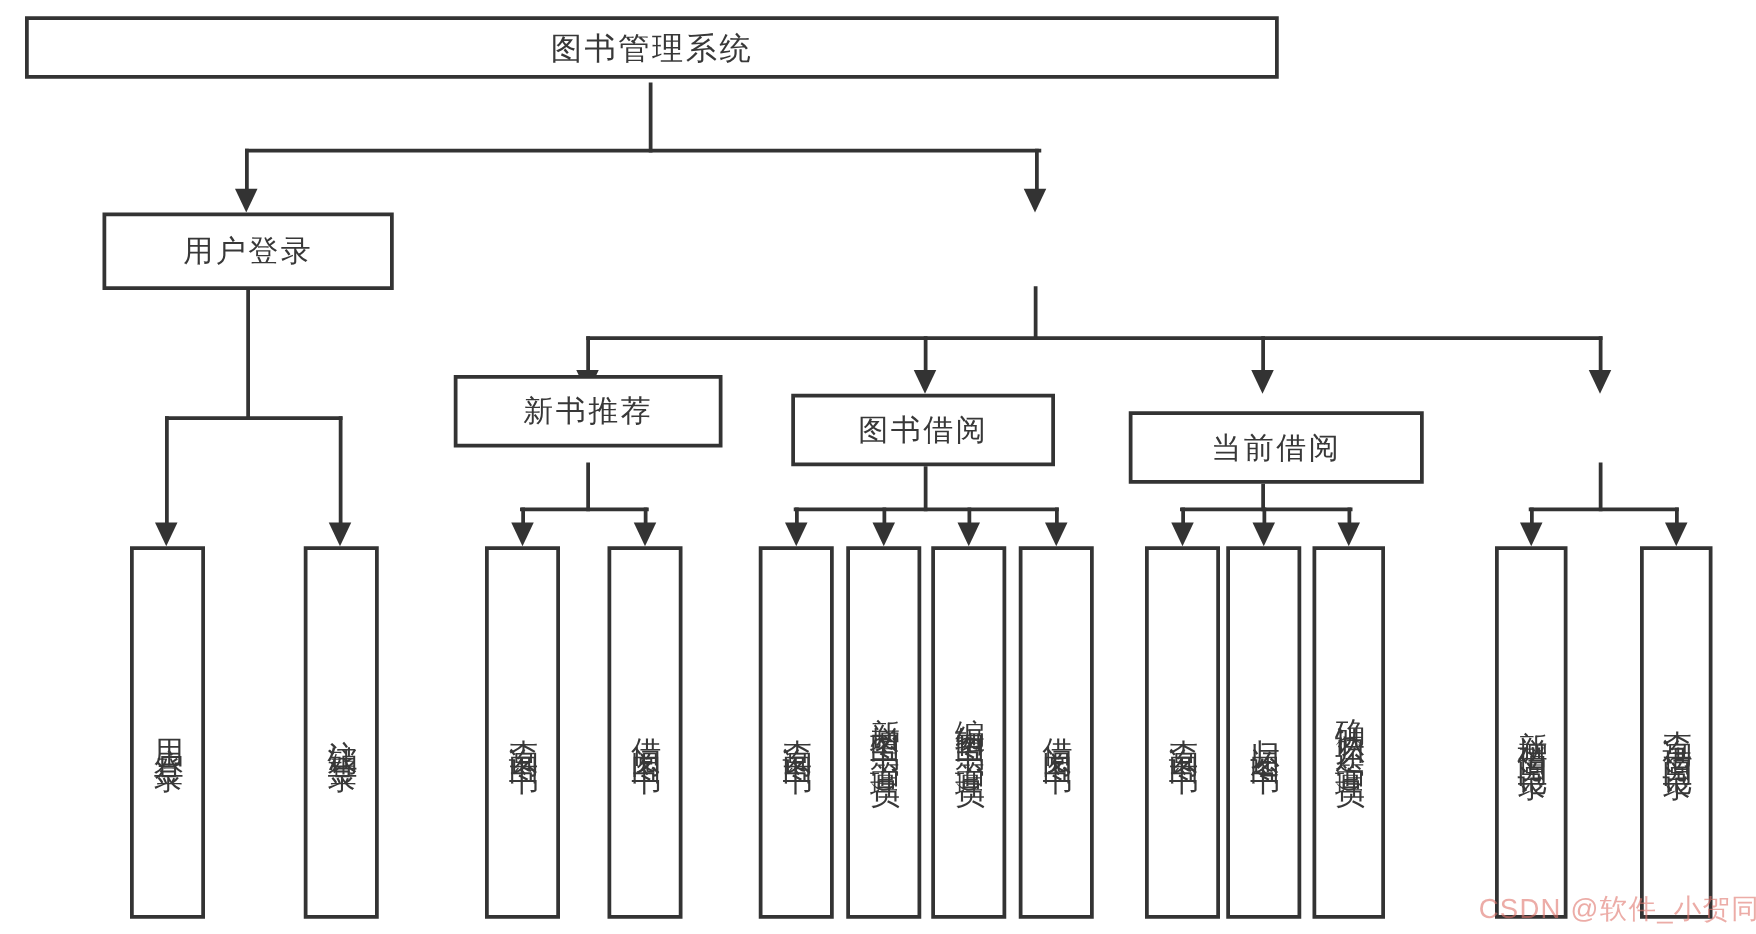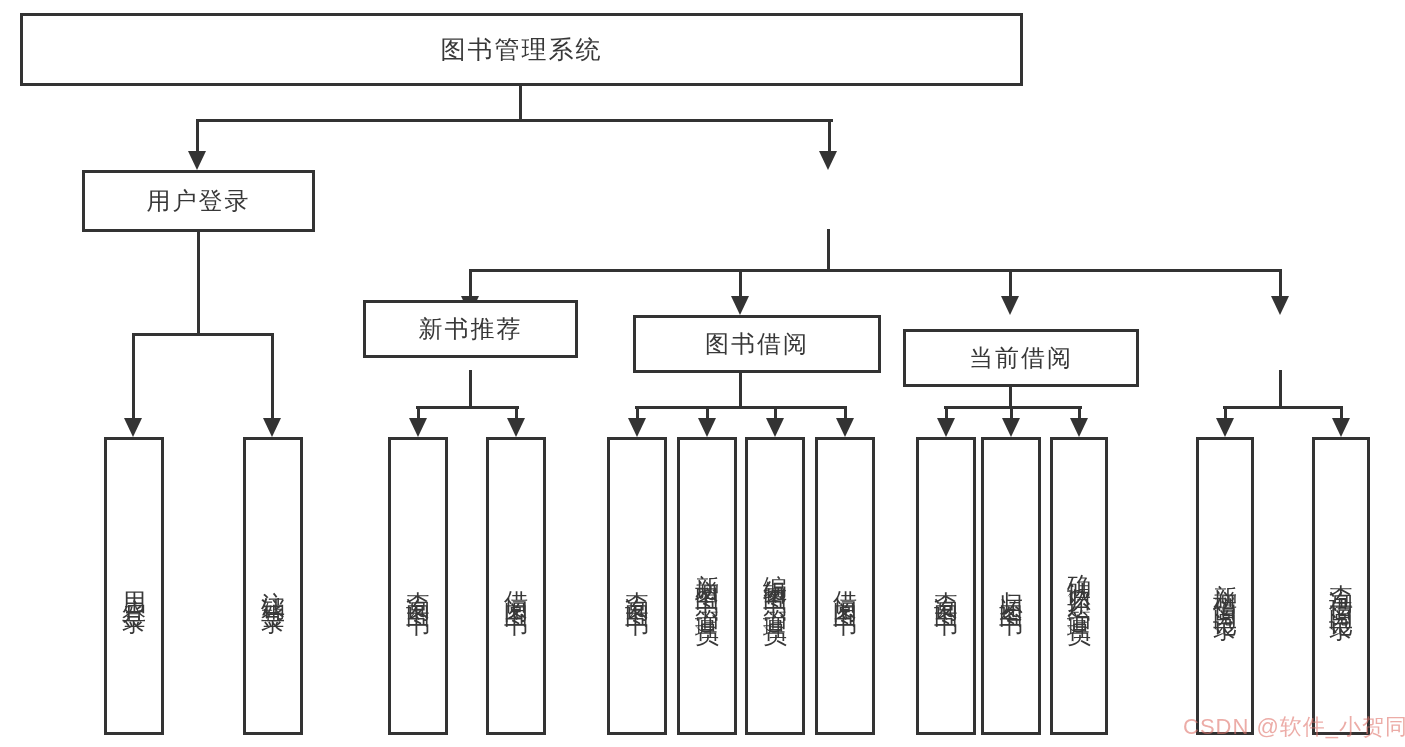--- a/index.html
+++ b/index.html
@@ -104,26 +104,26 @@
   <div class="ar" style="left:1002px;top:418px"></div>
   <div class="ar" style="left:1070px;top:418px"></div>
 
   <div class="ln" style="left:1279px;top:370px;width:3px;height:39px"></div>
   <div class="ln" style="left:1223px;top:406px;width:120px;height:3px"></div>
   <div class="ln" style="left:1224px;top:406px;width:3px;height:14px"></div>
   <div class="ln" style="left:1340px;top:406px;width:3px;height:14px"></div>
   <div class="ar" style="left:1216px;top:418px"></div>
   <div class="ar" style="left:1332px;top:418px"></div>
 
-  <div class="box root" style="left:20px;top:13px;width:1003px;height:73px">图书管理系统</div>
+  <div class="box root" style="left:20px;top:13px;width:1003px;height:50px">图书管理系统</div>
 
   <div class="box" style="left:82px;top:170px;width:233px;height:62px">用户登录</div>
 
   <div class="box" style="left:363px;top:300px;width:215px;height:58px">新书推荐</div>
-  <div class="box" style="left:633px;top:315px;width:248px;height:58px">图书借阅</div>
+  <div class="box" style="left:633px;top:315px;width:211px;height:58px">图书借阅</div>
   <div class="box" style="left:903px;top:329px;width:236px;height:58px">当前借阅</div>
 
   <div class="box vbox" style="left:104px;top:437px;width:60px;height:298px">用户登录</div>
   <div class="box vbox" style="left:243px;top:437px;width:60px;height:298px">注销登录</div>
 
   <div class="box vbox" style="left:388px;top:437px;width:60px;height:298px">查询图书</div>
   <div class="box vbox" style="left:486px;top:437px;width:60px;height:298px">借阅图书</div>
 
   <div class="box vbox" style="left:607px;top:437px;width:60px;height:298px">查询图书</div>
   <div class="box vbox" style="left:677px;top:437px;width:60px;height:298px">新增图书（管理员）</div>

